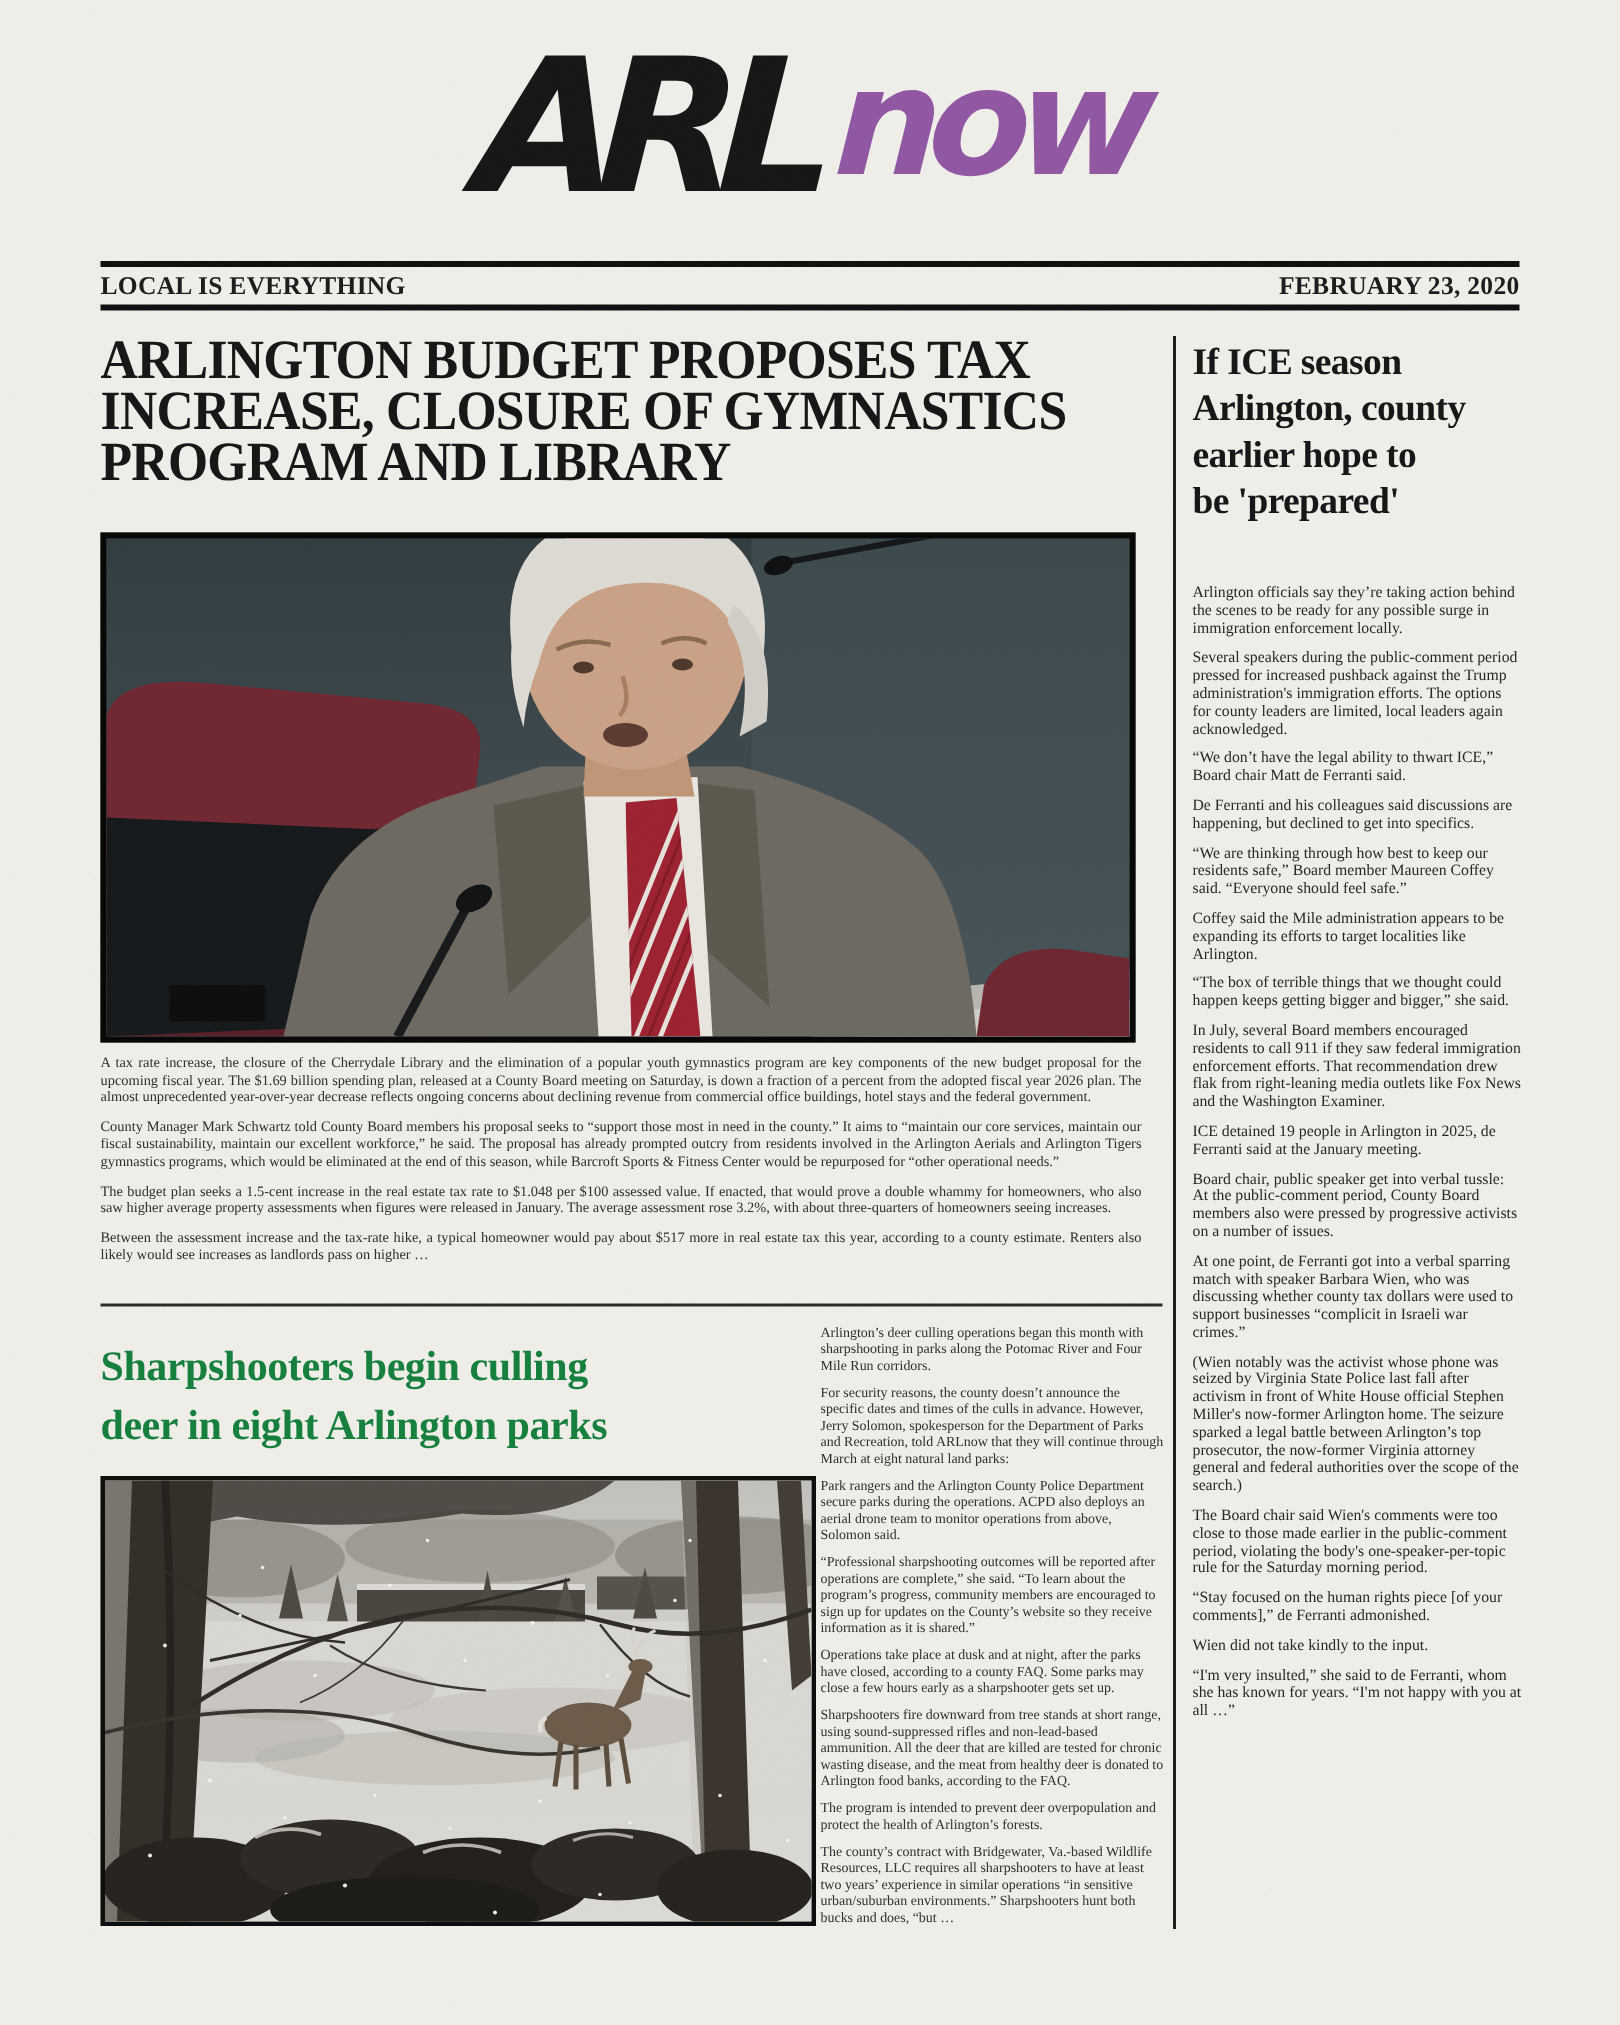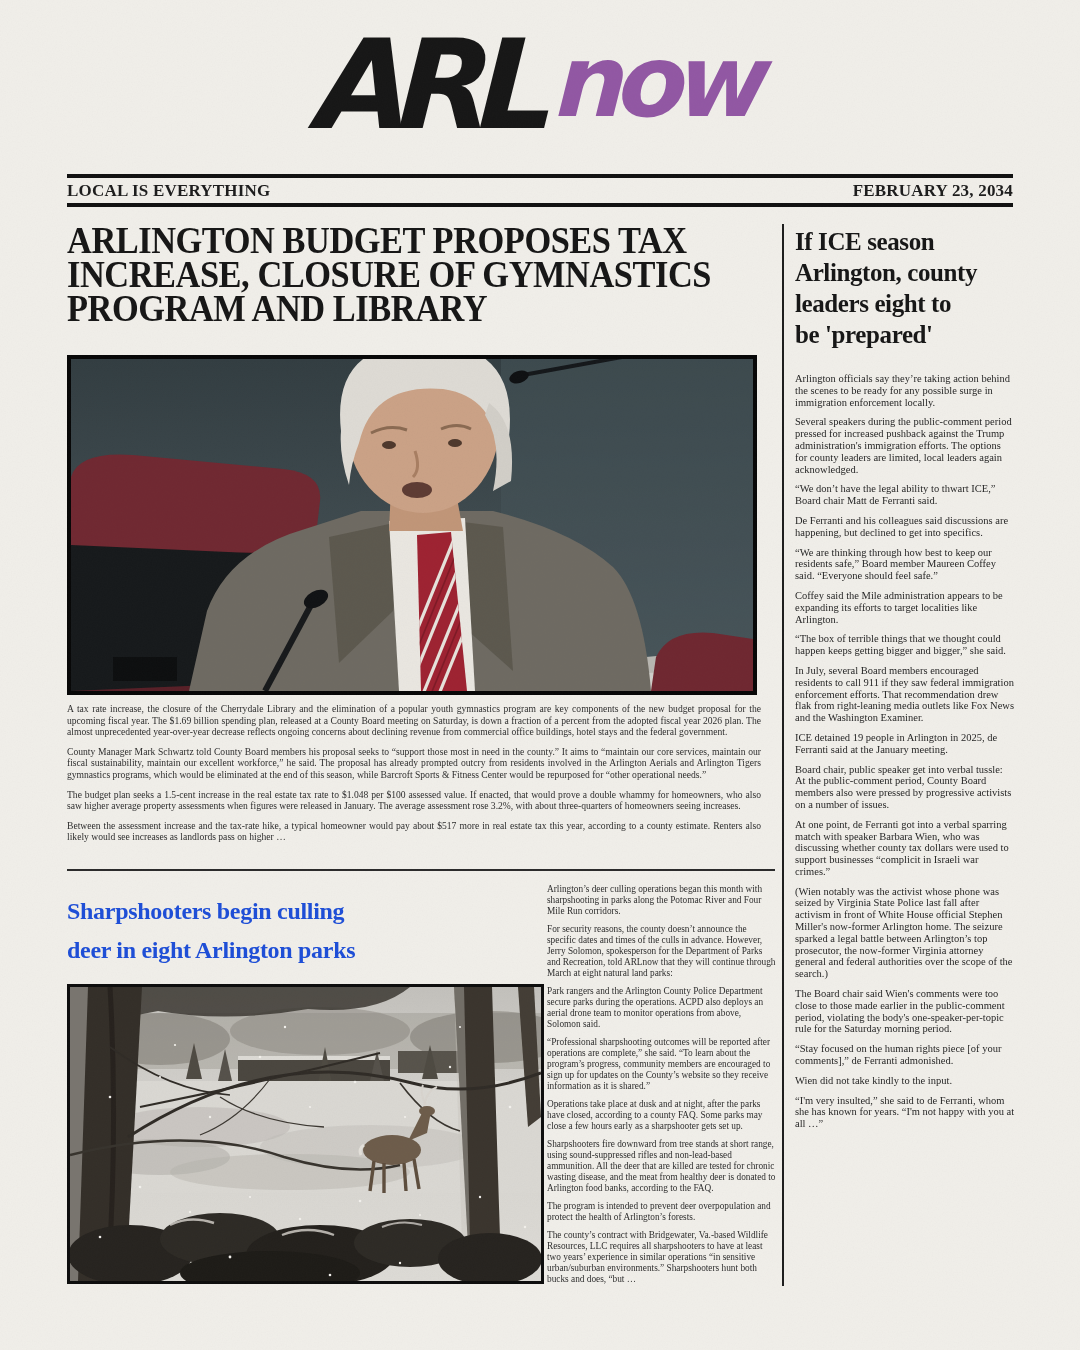--- a/index.html
+++ b/index.html
@@ -30,46 +30,46 @@
   
   .lead-headline{position:absolute;top:224px;left:67px;width:720px;transform:scaleX(.93);transform-origin:left top;z-index:2;}
   .lead-headline p{margin:0;font-size:37px;line-height:34px;font-weight:bold;letter-spacing:-.5px;white-space:nowrap;color:#161616;}
   .lead-photo{position:absolute;top:355px;left:67px;width:690px;height:340px;border:4px solid #060606;box-sizing:border-box;background:#3c484c;z-index:2;}
   .lead-photo svg{display:block;width:100%;height:100%;}
   .lead-body{position:absolute;top:703px;left:67px;width:694px;z-index:2;}
   .lead-body p{margin:0 0 8px 0;font-size:9.6px;line-height:11.6px;text-align:justify;color:#2d2d2d;}
   .rule-c{position:absolute;top:869px;left:67px;width:708px;height:2px;background:#2a2a2a;z-index:2;}
   
   .deer-headline{position:absolute;top:892px;left:67px;width:490px;z-index:2;}
-  .deer-headline p{margin:0;font-size:24px;line-height:39px;font-weight:bold;letter-spacing:-.3px;white-space:nowrap;color:#1d4ed8;}
+  .deer-headline p{margin:0;font-size:28px;line-height:39px;font-weight:bold;letter-spacing:-.3px;white-space:nowrap;color:#15803d;}
   .deer-photo{position:absolute;top:984px;left:67px;width:477px;height:300px;border:3px solid #0c0c0c;box-sizing:border-box;background:#ccc9c4;z-index:2;}
   .deer-photo svg{display:block;width:100%;height:100%;}
   .deer-col{position:absolute;top:884px;left:547px;width:229px;z-index:2;}
   .deer-col p{margin:0 0 7px 0;font-size:9.3px;line-height:11px;color:#2d2d2d;}
   
   .vdiv{position:absolute;top:224px;left:782px;width:2px;height:1062px;background:#1d1d1d;z-index:2;}
   .ice-col{position:absolute;top:226px;left:795px;width:220px;z-index:2;}
   .ice-headline p{margin:0;font-size:25px;line-height:31px;font-weight:bold;letter-spacing:-.4px;white-space:nowrap;color:#161616;}
-  .ice-body{margin-top:23px;font-family:Liberation Serif, serif;}
+  .ice-body{margin-top:40px;font-family:Liberation Serif, serif;}
   .ice-body p{margin:0 0 8px 0;font-size:10.5px;line-height:11.8px;color:#262626;}
 </style>
 </head>
 <body>
 
 <div class="page">
 
   <div class="logo">
     <span class="arl">ARL</span>
     <span class="now">now</span>
   </div>
 
   <div class="rule rule-a"></div>
   <div class="dateline">
     <span>LOCAL IS EVERYTHING</span>
-    <span>FEBRUARY 23, 2034</span>
+    <span>FEBRUARY 23, 2020</span>
   </div>
   <div class="rule rule-b"></div>
 
   <div class="lead-headline">
       <p>ARLINGTON BUDGET PROPOSES TAX</p>
       <p>INCREASE, CLOSURE OF GYMNASTICS</p>
       <p>PROGRAM AND LIBRARY</p>
     </div>
 
   <div class="lead-photo">
@@ -261,21 +261,21 @@
       <p>The program is intended to prevent deer overpopulation and protect the health of Arlington’s forests.</p>
       <p>The county’s contract with Bridgewater, Va.-based Wildlife Resources, LLC requires all sharpshooters to have at least two years’ experience in similar operations “in sensitive urban/suburban environments.” Sharpshooters hunt both bucks and does, “but …</p>
     </div>
 
   <div class="vdiv"></div>
 
   <div class="ice-col">
     <div class="ice-headline">
         <p>If ICE season</p>
         <p>Arlington, county</p>
-        <p>leaders eight to</p>
+        <p>earlier hope to</p>
         <p>be 'prepared'</p>
       </div>
     <div class="ice-body">
         <p>Arlington officials say they’re taking action behind the scenes to be ready for any possible surge in immigration enforcement locally.</p>
         <p>Several speakers during the public-comment period pressed for increased pushback against the Trump administration's immigration efforts. The options for county leaders are limited, local leaders again acknowledged.</p>
         <p>“We don’t have the legal ability to thwart ICE,” Board chair Matt de Ferranti said.</p>
         <p>De Ferranti and his colleagues said discussions are happening, but declined to get into specifics.</p>
         <p>“We are thinking through how best to keep our residents safe,” Board member Maureen Coffey said. “Everyone should feel safe.”</p>
         <p>Coffey said the Mile administration appears to be expanding its efforts to target localities like Arlington.</p>
         <p>“The box of terrible things that we thought could happen keeps getting bigger and bigger,” she said.</p>

